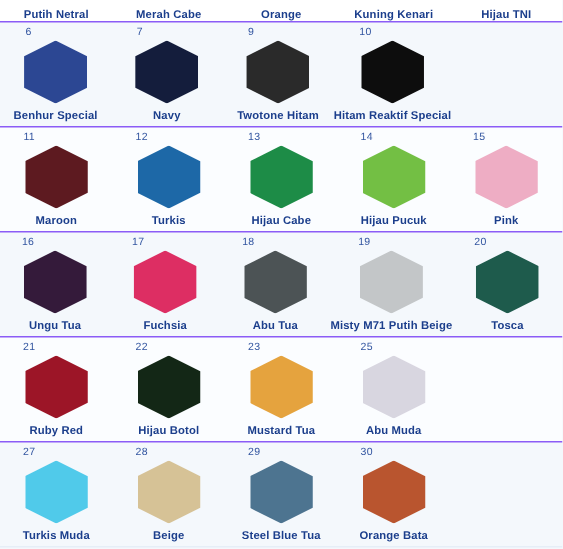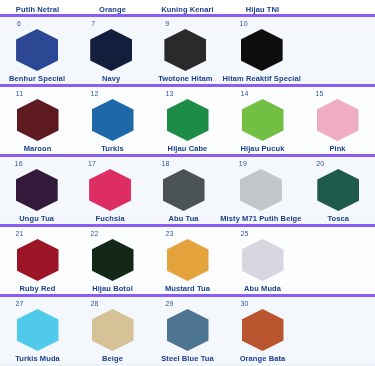--- a/index.html
+++ b/index.html
@@ -31,21 +31,21 @@
   .partial-top .swatch-label {
     margin-top: 2px;
   }
 
   
   .row {
     display: grid;
     grid-template-columns: repeat(5, 1fr);
     height: 70px;
     background: #f4f8fc;
-    border-top: 3px solid #8b5cf6;
+    border-top: 1px solid #8b5cf6;
   }
   .row.alt {
     background: #fbfdff;
   }
 
   .cell {
     position: relative;
     display: flex;
     flex-direction: column;
     align-items: center;
@@ -117,20 +117,23 @@
 </style>
 </head>
 <body>
 
 <div id="grid">
     <div class="partial-top">
       <div class="cell">
         <div class="swatch-label">Putih Netral</div>
       </div>
       <div class="cell">
+        <div class="swatch-label">Merah Cabe</div>
+      </div>
+      <div class="cell">
         <div class="swatch-label">Orange</div>
       </div>
       <div class="cell">
         <div class="swatch-label">Kuning Kenari</div>
       </div>
       <div class="cell">
         <div class="swatch-label">Hijau TNI</div>
       </div>
     </div>
     <div class="row">

